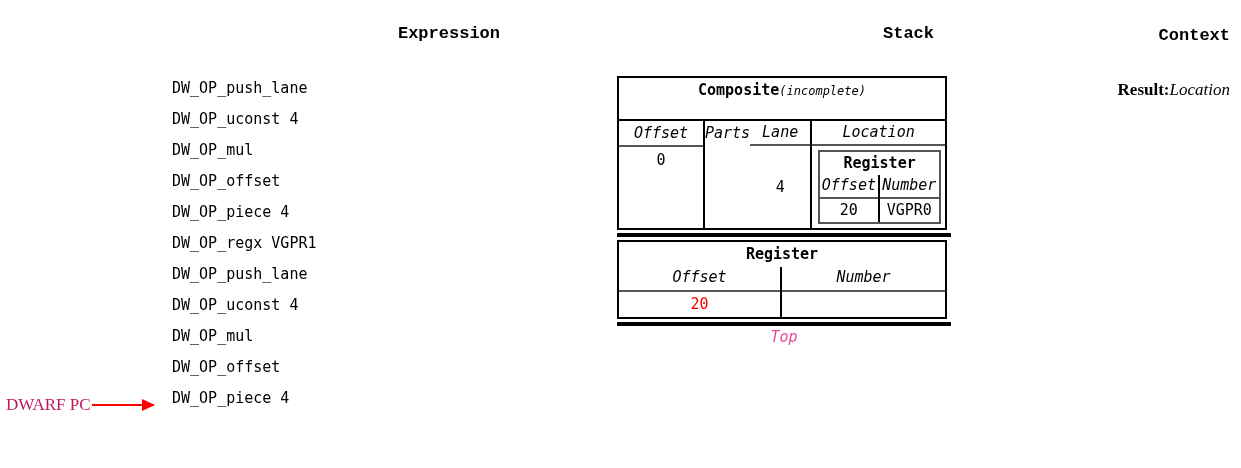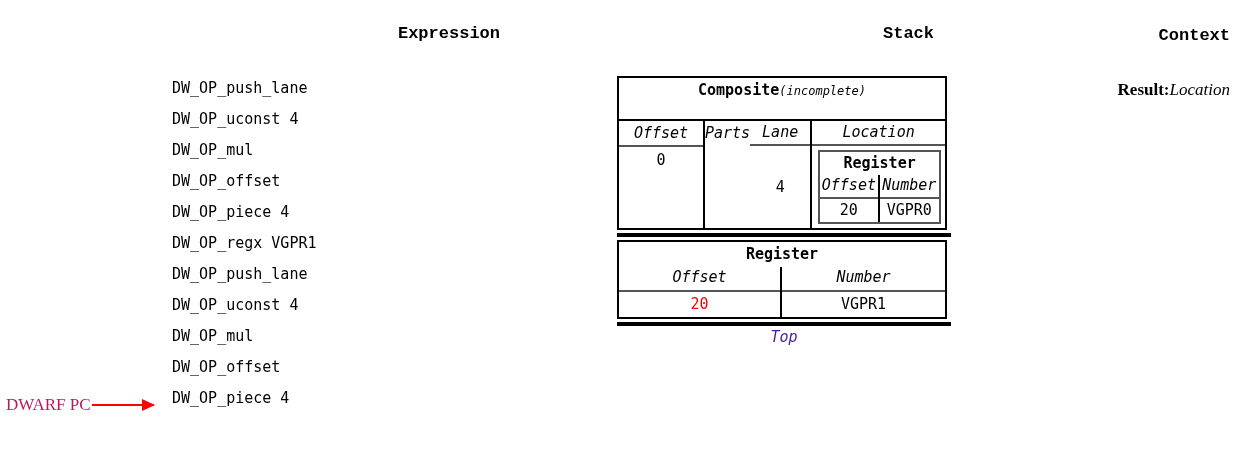--- a/index.html
+++ b/index.html
@@ -285,21 +285,21 @@
     padding: 3px 0 4px 0;
   }
   .highlight-red { color: #ff0000; }
 
   #stack-top-label {
     text-align: center;
     width: 334px;
     font-family: "DejaVu Sans Mono", "Liberation Mono", monospace;
     font-style: italic;
     font-size: 15px;
-    color: #4c1d95;
+    color: #ec4899;
     padding-top: 2px;
   }
 
   
   #context-area {
     position: absolute;
     left: 990px;
     top: 78px;
     width: 240px;
     text-align: right;
@@ -395,21 +395,20 @@
   <div class="stack-entry">
     <div id="top-register-frame" class="frame">
       <div class="top-reg-title">Register</div>
       <div class="top-reg-cols">
         <div class="trc left">
           <div class="top-reg-head">Offset</div>
           <div class="top-reg-val highlight-red">20</div>
         </div>
         <div class="trc">
           <div class="top-reg-head">Number</div>
-          <div class="top-reg-val">VGPR1</div>
         </div>
       </div>
     </div>
   </div>
 
   <div class="stack-rule bottom"></div>
 
   <div id="stack-top-label">Top</div>
 </div>
 

